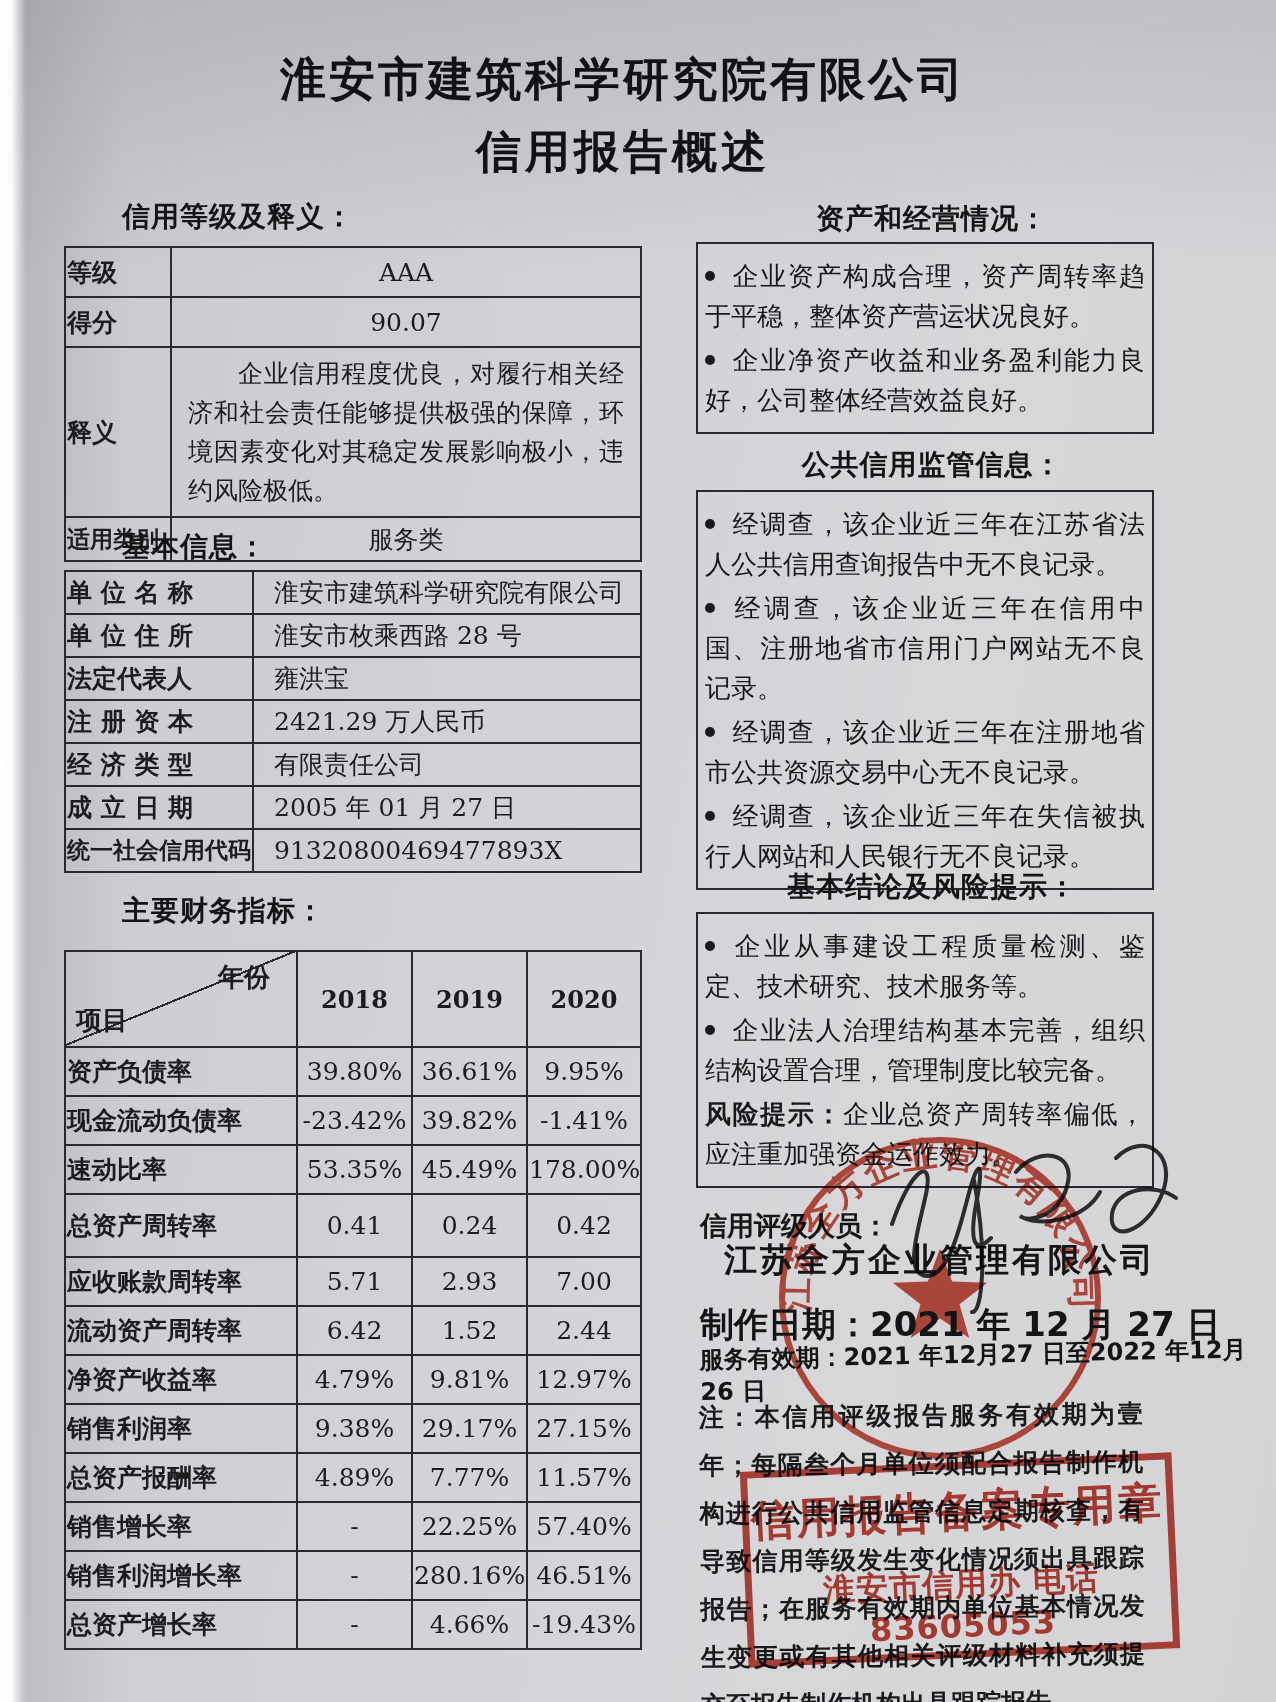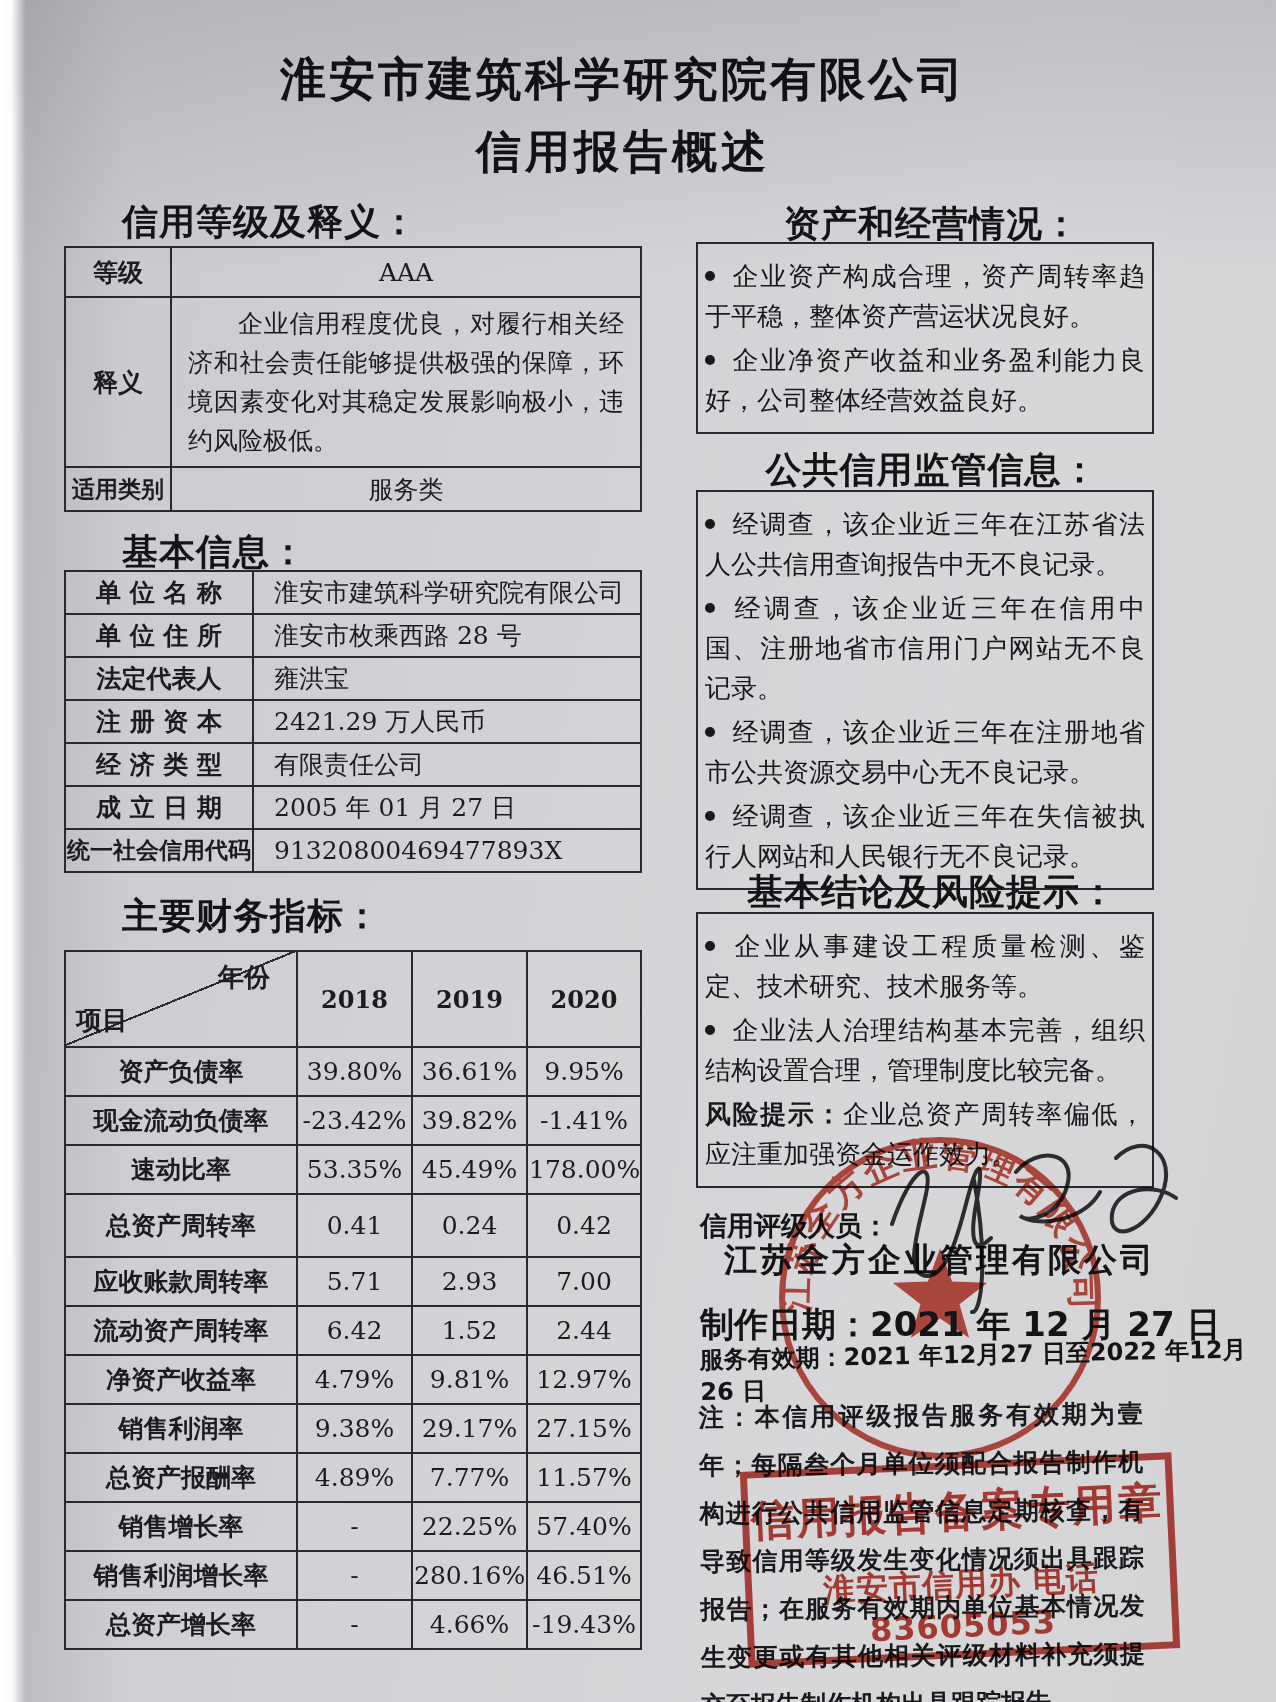--- a/index.html
+++ b/index.html
@@ -9,25 +9,25 @@
   .page::before{content:"";position:absolute;inset:0;
         background:linear-gradient(to bottom,rgba(98,98,106,.20),rgba(255,255,255,0) 16%),
                    linear-gradient(to right,rgba(90,90,98,.18),rgba(255,255,255,0) 10%);
         pointer-events:none;}
   .edge{position:absolute;left:0;top:0;width:26px;height:100%;
         background:linear-gradient(to right,#ffffff 0%,#fafbfc 45%,rgba(244,244,248,0) 100%);}
   .abs{position:absolute;}
   .title{left:0;top:42px;width:1246px;text-align:center;font-weight:700;color:#121214;}
   .title .t1{font-size:46px;letter-spacing:3px;line-height:74px;}
   .title .t2{font-size:45px;letter-spacing:4px;line-height:72px;}
-  .h{font-weight:700;font-size:36px;letter-spacing:1px;color:#141416;}
+  .h{font-weight:700;font-size:28px;letter-spacing:1px;color:#141416;}
   .hc{text-align:center;}
   table{border-collapse:collapse;table-layout:fixed;}
   td{border:2px solid #2a2a2e;overflow:hidden;}
-  .lbl{font-weight:700;font-size:25px;text-align:center;font-family:"DejaVu Sans","Liberation Sans",sans-serif;}
+  .lbl{font-weight:700;font-size:25px;font-family:"DejaVu Sans","Liberation Sans",sans-serif;}
   .val{font-family:"DejaVu Serif","Liberation Serif",serif;font-size:25px;text-align:center;}
   .val-left{font-family:"DejaVu Serif","Liberation Serif",serif;font-size:25px;text-align:left;padding-left:20px;}
   .meaning{font-family:"DejaVu Serif","Liberation Serif",serif;font-size:25px;text-align:justify;
            padding:6px 16px;line-height:39px;}
   .meaning .ind{display:block;text-indent:2em;}
   .corner{position:relative;padding:0;
           background:linear-gradient(to bottom right,transparent calc(50% - 2px),#2a2a2e calc(50% - 2px),#2a2a2e calc(50% + 0px),transparent calc(50% + 0px));}
   .corner .cy{position:absolute;top:8px;right:26px;font-weight:700;font-size:26px;}
   .corner .ci{position:absolute;bottom:8px;left:10px;font-weight:700;font-size:26px;}
   .yr{font-family:"DejaVu Serif","Liberation Serif",serif;font-weight:700;font-size:24px;text-align:center;}
@@ -61,20 +61,24 @@
   <table class="abs" style="left:64px;top:246px;width:578px;">
     <colgroup>
         <col style="width:106px">
         <col>
       </colgroup>
     <tbody>
         <tr style="height:50px">
       <td class="lbl">等级</td>
       <td class="val">AAA</td>
     </tr>
+    <tr style="height:50px">
+      <td class="lbl">得分</td>
+      <td class="val">90.07</td>
+    </tr>
     <tr style="height:126px">
       <td class="lbl">释义</td>
       <td class="meaning">
             <span class="ind">企业信用程度优良，对履行相关经济和社会责任能够提供极强的保障，环境因素变化对其稳定发展影响极小，违约风险极低。</span>
           </td>
     </tr>
     <tr style="height:44px">
       <td class="lbl" style="font-size:23px">适用类别</td>
       <td class="val">服务类</td>
     </tr>

